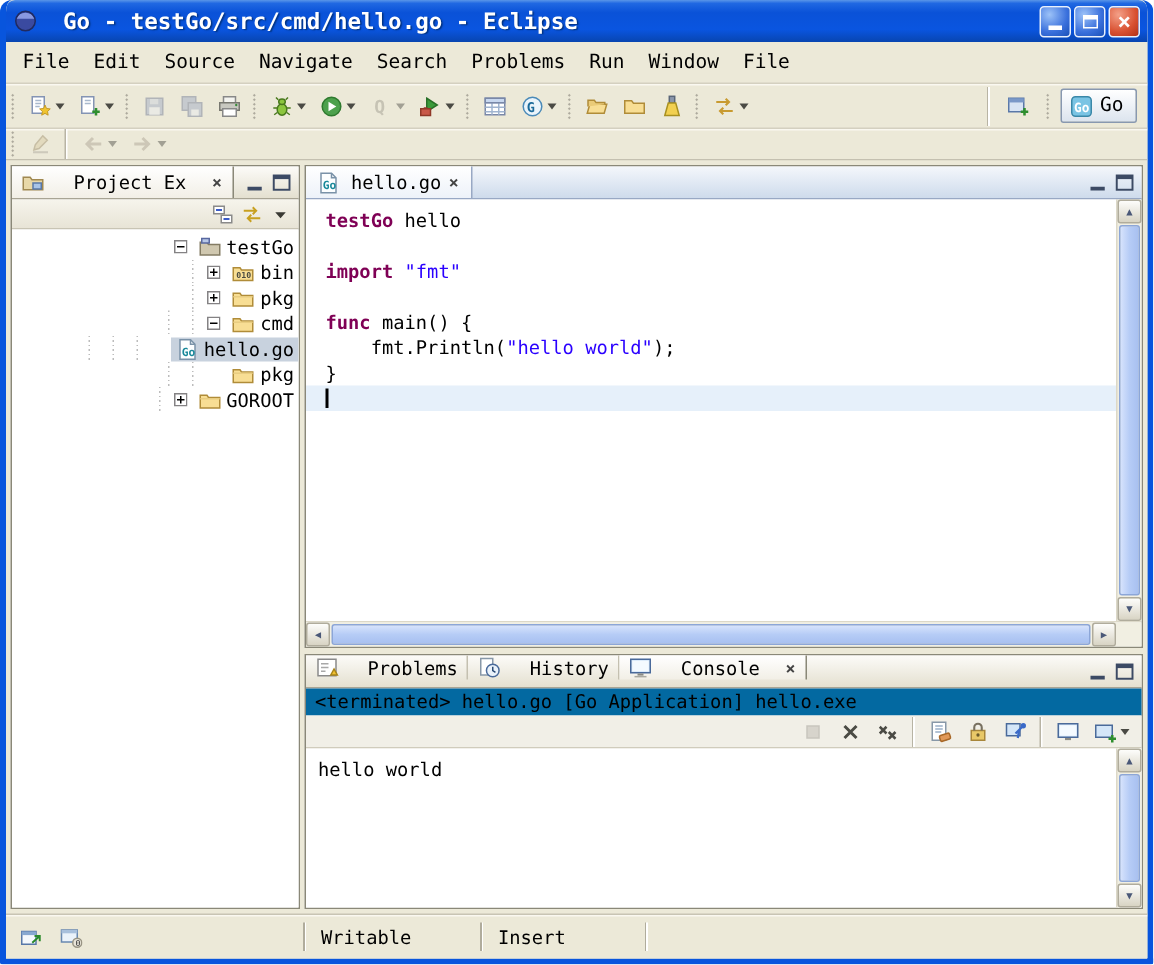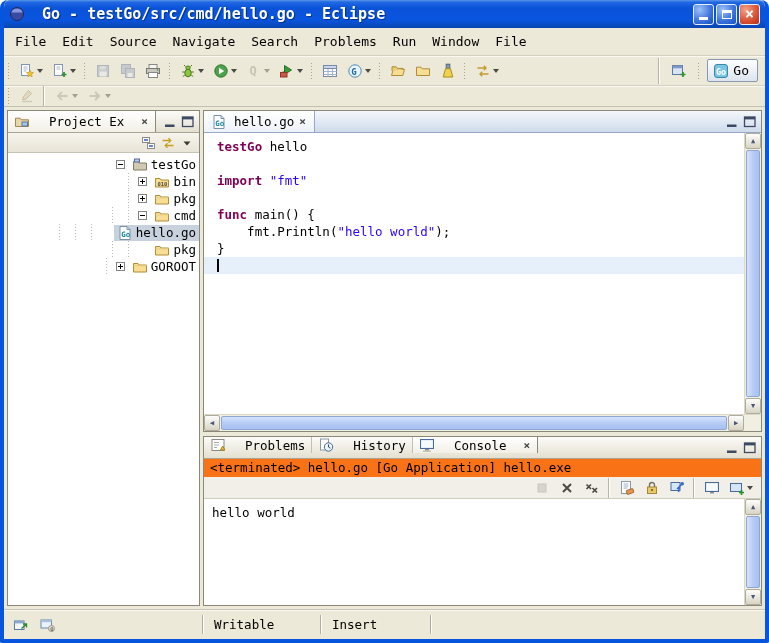--- a/index.html
+++ b/index.html
@@ -85,21 +85,21 @@
   
   .vscroll{width:17px;flex:none;background:#F1EFE2;display:flex;flex-direction:column;border-left:1px solid #DCD8C8;}
   .hscroll-row{height:17px;flex:none;display:flex;border-top:1px solid #DCD8C8;}
   .hscroll{flex:1;background:#F1EFE2;display:flex;}
   .sb-btn{width:16px;height:16px;flex:none;background:linear-gradient(180deg,#FDFDFB,#D8D4C4);border:1px solid #B0AC9C;border-radius:2px;display:flex;align-items:center;justify-content:center;font-size:7px;color:#4A5878;}
   .sb-track{flex:1;position:relative;}
   .sb-thumb-v{position:absolute;left:1px;right:1px;top:1px;bottom:1px;background:linear-gradient(90deg,#D7E3FC,#B6CCF6 50%,#A8C0F0);border:1px solid #8CA6D8;border-radius:2px;}
   .sb-thumb-h{position:absolute;top:1px;bottom:1px;left:1px;right:1px;background:linear-gradient(180deg,#D7E3FC,#B6CCF6 50%,#A8C0F0);border:1px solid #8CA6D8;border-radius:2px;}
   .scroll-corner{width:17px;flex:none;background:#F1EFE2;}
   
-  .console-info{flex:none;height:18px;line-height:18px;padding-left:6px;font-size:12.5px;background:#f97316;color:#000;white-space:nowrap;overflow:hidden;}
+  .console-info{flex:none;height:18px;line-height:18px;padding-left:6px;font-size:12.5px;background:#0369a1;color:#000;white-space:nowrap;overflow:hidden;}
   .console-toolbar{flex:none;height:22px;background:#F1EFE7;border-bottom:1px solid #D0CCBC;display:flex;align-items:center;justify-content:flex-end;padding-right:4px;}
   .console-toolbar .tb-btn{height:20px;}
   .console-body{flex:1;display:flex;min-height:0;background:#fff;}
   .console-output{flex:1;padding:6px 8px;font-size:12.5px;white-space:pre;color:#000;}
   
   .statusbar{height:30px;flex:none;background:#ECE9D8;border-top:1px solid #C8C4B4;box-shadow:inset 0 1px 0 #FAF8F0;display:flex;align-items:stretch;padding:2px 4px;}
   .status-icons{width:194px;flex:none;display:flex;align-items:center;gap:7px;padding-left:5px;}
   .sb-groove{width:2px;margin:3px 0;background:linear-gradient(90deg,#B0AC9C 1px,#FFF 1px);flex:none;}
   .status-field{display:flex;align-items:center;padding-left:10px;font-size:12.5px;color:#000;}
   .status-field.f-writable{width:116px;}

